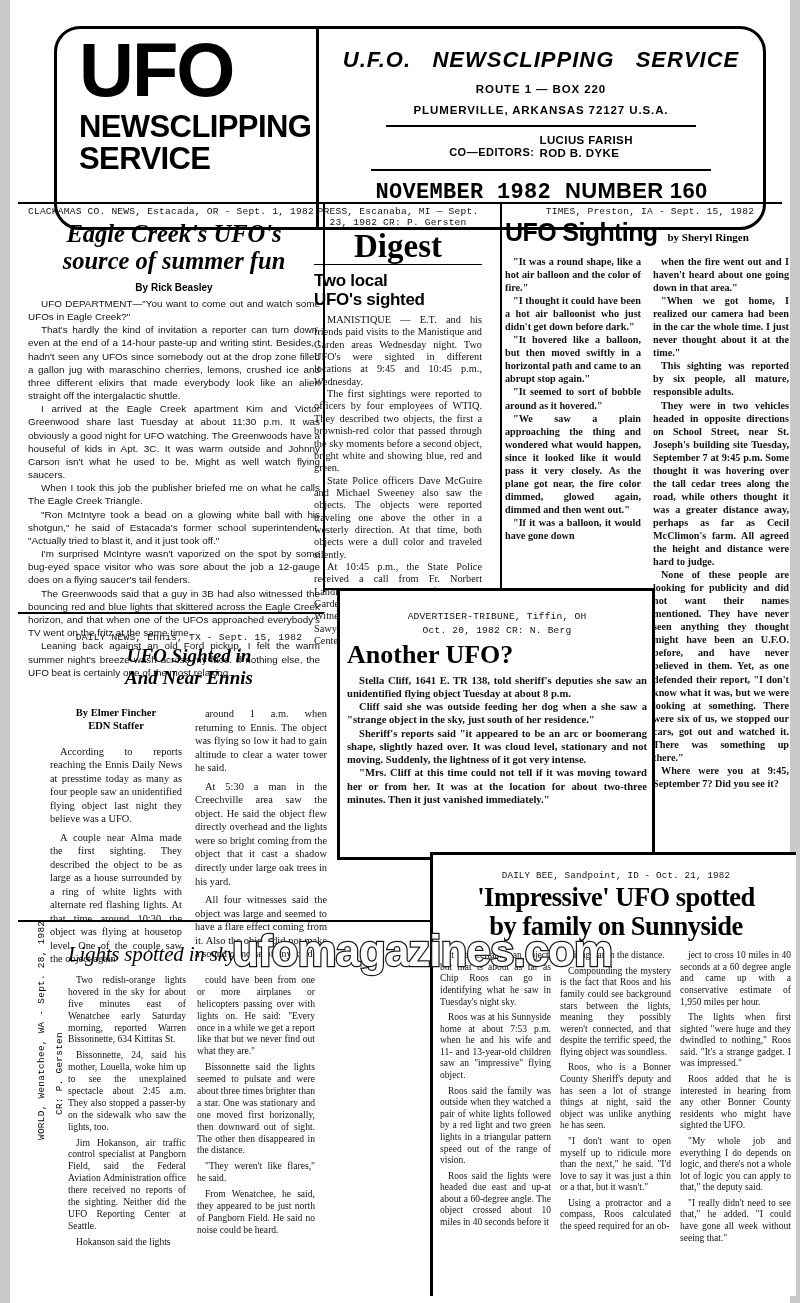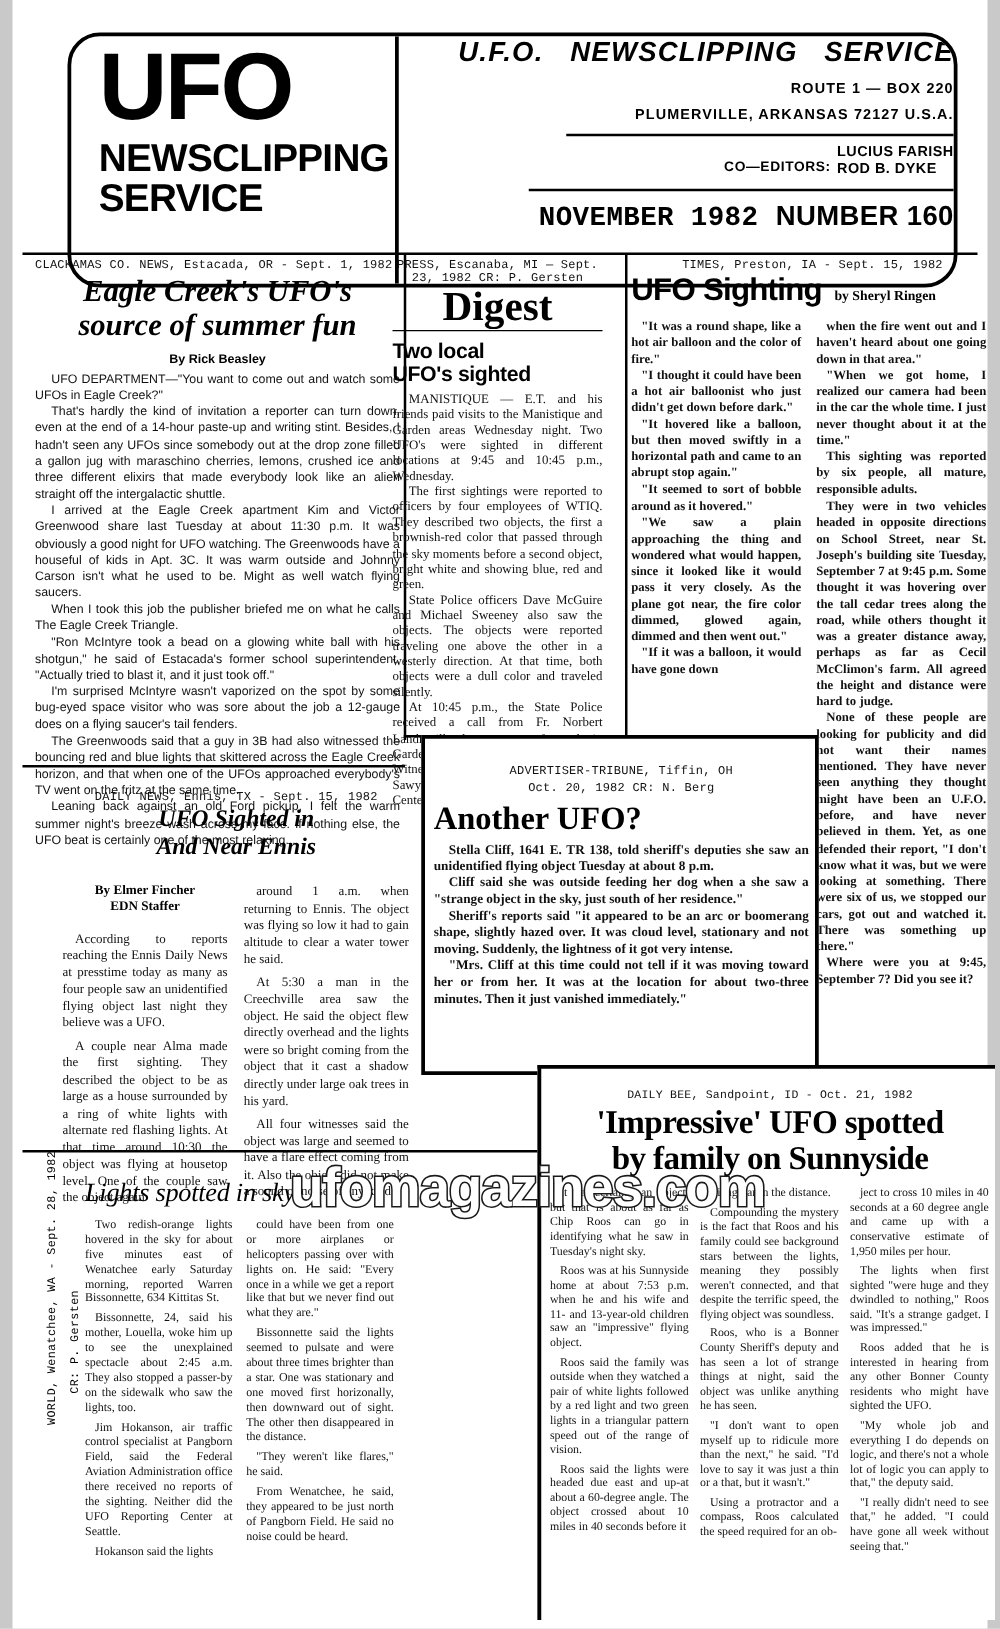--- a/index.html
+++ b/index.html
@@ -45,22 +45,22 @@
     margin-top:6px;
   }
   .mast-serv {
     font-family:"Liberation Sans", sans-serif;
     font-weight:bold;
     font-size:31px; line-height:1.02;
     letter-spacing:-0.6px;
   }
   .mast-right {
     flex:1; display:flex; flex-direction:column;
-    align-items:flex-end;
-    padding-top:0;
+    align-items:center;
+    padding-top:18px;
   }
   .mr-title {
     font-family:"Liberation Sans", sans-serif;
     font-style:italic; font-weight:bold;
     font-size:22px; letter-spacing:1px;
     white-space:pre;
   }
   .mr-route, .mr-city {
     font-family:"Liberation Sans", sans-serif;
     font-weight:bold; font-size:11.5px;

